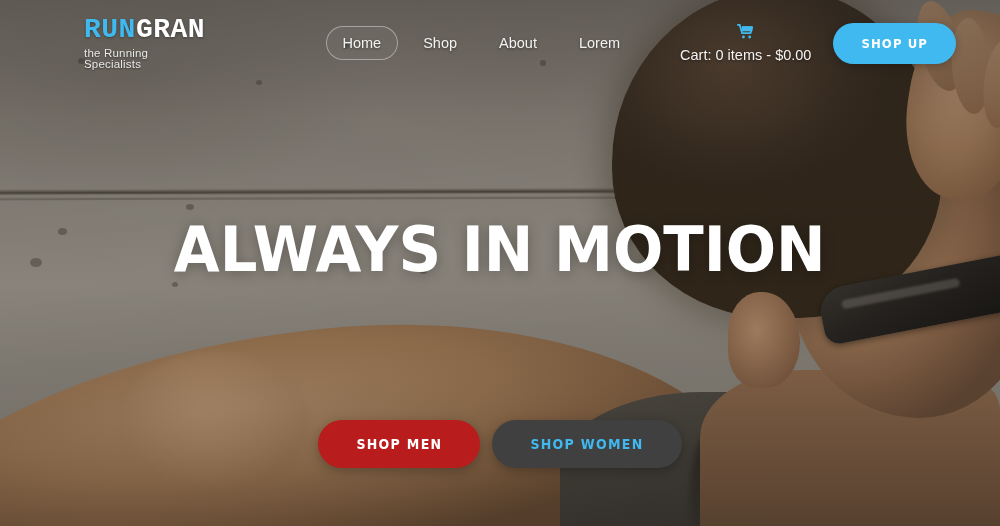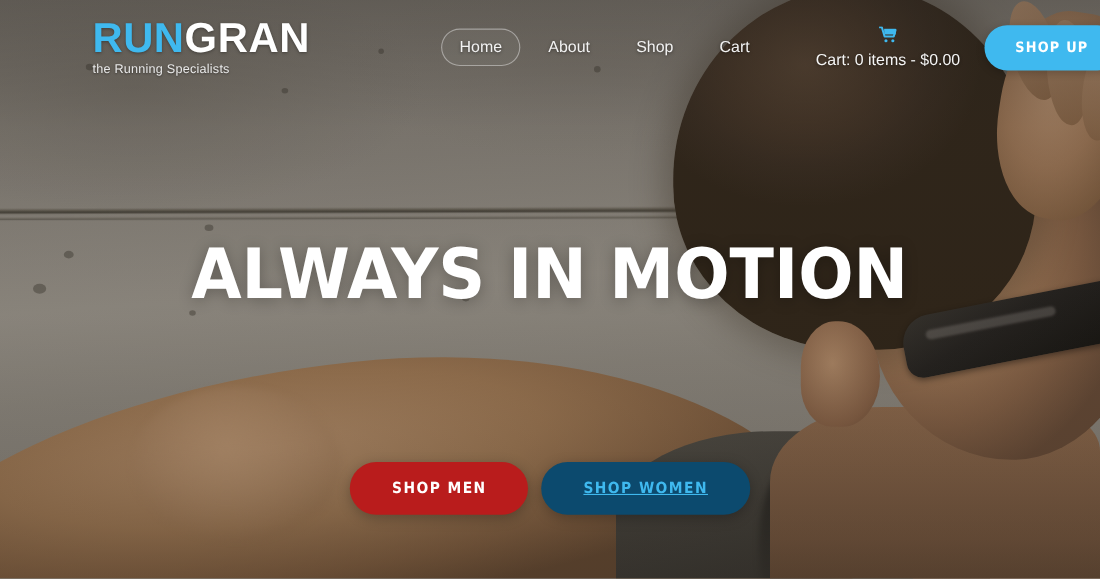--- a/index.html
+++ b/index.html
@@ -152,22 +152,22 @@
   
   .header {
     position:absolute; left:0; right:0; top:0; height:86px;
     display:flex; align-items:center;
     padding:0 44px 0 84px;
     z-index:20;
   }
 
   .logo { user-select:none; line-height:1; }
   .logo-word {
-    font-size:38px; font-weight:bold; letter-spacing:.5px;
-    font-family:Liberation Sans, sans-serif;
+    font-size:28px; font-weight:bold; letter-spacing:.5px;
+    font-family:Liberation Mono, monospace;
     text-shadow:0 1px 3px rgba(0,0,0,.35);
   }
   .logo-run  { color:#3fb9ef; }
   .logo-gran { color:#ffffff; }
   .logo-tag {
     margin-top:4px;
     font-size:11.5px; color:#e9e9e9; letter-spacing:.2px;
     text-shadow:0 1px 2px rgba(0,0,0,.45);
   }
 
@@ -245,21 +245,21 @@
   .btn {
     border:none; border-radius:26px;
     padding:0 38px; height:48px;
     font-size:14px; font-weight:bold; letter-spacing:1.3px;
     font-family:"DejaVu Sans Condensed","DejaVu Sans", sans-serif;
     cursor:pointer;
     box-shadow:0 3px 12px rgba(0,0,0,.25);
     white-space:nowrap;
   }
   .btn-men   { background:#b91c1c; color:#ffffff; min-width:122px; }
-  .btn-women { background:#0c4a6e; color:#3fb9ef; min-width:139px;text-decoration:underline; }
+  .btn-women { background:#404040; color:#3fb9ef; min-width:139px; }
 </style>
 </head>
 <body>
 
 <div id="stage">
 
   <div class="bg">
     <div class="wall"></div>
     <div class="wall-seam"></div>
     <div class="wall-seam s2"></div>
@@ -295,23 +295,23 @@
 
   <div class="header">
 
     <div class="logo">
       <div class="logo-word"><span class="logo-run">RUN</span><span class="logo-gran">GRAN</span></div>
       <div class="logo-tag">the Running Specialists</div>
     </div>
 
     <nav class="nav">
       <div class="nav-item active">Home</div>
+      <div class="nav-item">Shop</div>
       <div class="nav-item">About</div>
-      <div class="nav-item">Shop</div>
-      <div class="nav-item">Cart</div>
+      <div class="nav-item">Lorem</div>
     </nav>
 
     <div class="cart">
       <svg class="cart-icon" viewBox="0 0 20 18">
         <path d="M0 1h3l3 10h10l2-7H6" fill="none" stroke="#3fb9ef" stroke-width="2.2" stroke-linejoin="round"></path>
         <rect x="5.6" y="2.6" width="12.6" height="6.2" fill="#3fb9ef"></rect>
         <circle cx="7.5" cy="15.6" r="1.7" fill="#3fb9ef"></circle>
         <circle cx="15" cy="15.6" r="1.7" fill="#3fb9ef"></circle>
       </svg>
       <span class="cart-text">Cart: 0 items - $0.00</span>

